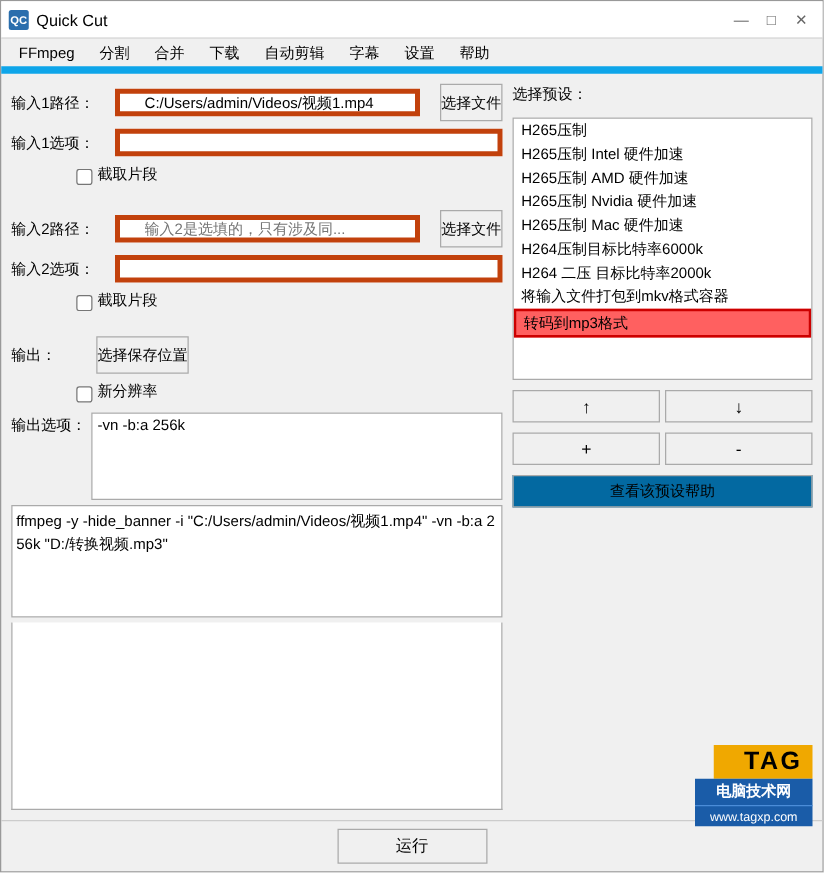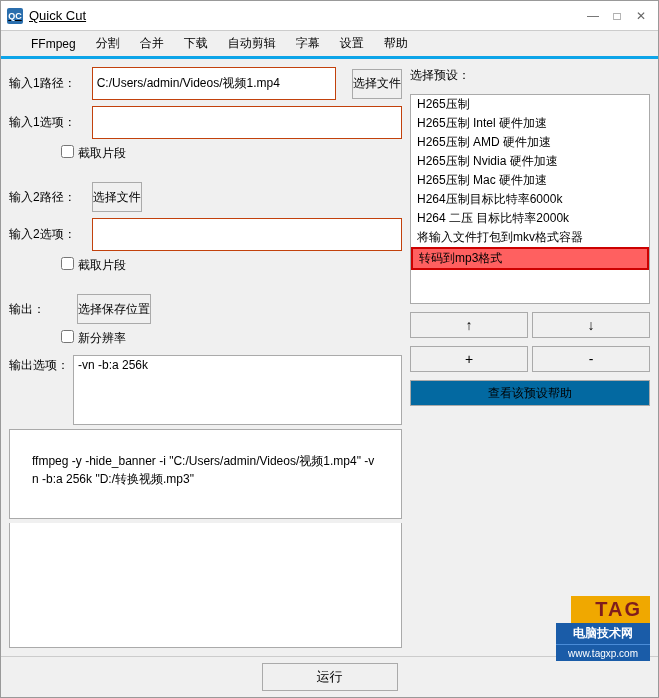--- a/index.html
+++ b/index.html
@@ -24,23 +24,22 @@
       height: 30px;
       display: flex;
       align-items: center;
       justify-content: space-between;
       padding: 0 6px;
       border-bottom: 1px solid #ccc;
       user-select: none;
     }
     .title-bar-left {
       display: flex;
-      align-items: center;
+      align-items: flex-end;
       gap: 6px;
-      text-decoration: underline;
     }
     .app-icon {
       width: 16px;
       height: 16px;
       background: #2a6ead;
       border-radius: 2px;
       display: flex;
       align-items: center;
       justify-content: center;
       color: white;
@@ -66,22 +65,22 @@
       justify-content: center;
       font-size: 12px;
       color: #666;
     }
 
     .menu-bar {
       background: #f0f0f0;
       height: 28px;
       display: flex;
       align-items: center;
-      border-bottom: 3px solid #0ea5e9;
-      padding: 0 20px;
+      border-bottom: 6px solid #0ea5e9;
+      padding: 0 4px;
     }
     .menu-item {
       padding: 4px 10px;
       cursor: pointer;
       color: #000;
       font-size: 12px;
       border-radius: 2px;
     }
 
     .main-content {
@@ -113,41 +112,41 @@
       margin-bottom: 2px;
     }
     .form-label {
       white-space: nowrap;
       color: #000;
       font-size: 12px;
       min-width: 52px;
     }
     .form-input {
       flex: 1;
-      height: 33px;
-      border: 1px solid #c2410c;
+      height: 22px;
+      border: 4px solid #c2410c;
       background: white;
-      padding: 0 4px;
+      padding: 0 20px;
       font-size: 12px;
       font-family: inherit;
     }
     .btn {
       height: 30px;
       padding: 0 0;
       border: 1px solid #aaa;
       background: #f0f0f0;
       cursor: pointer;
       font-size: 12px;
       font-family: inherit;
       white-space: nowrap;
     }
 
     .checkbox-row {
       display: flex;
-      align-items: flex-start;
+      align-items: flex-end;
       gap: 4px;
       margin-left: 52px;
       margin-bottom: 4px;
     }
     .checkbox-row input[type="checkbox"] {
       margin: 0;
     }
 
     .section-separator {
       height: 8px;
@@ -175,21 +174,21 @@
       resize: none;
     }
 
     .bottom-bar {
       padding: 6px 8px;
       border-top: 1px solid #ccc;
       display: flex;
       justify-content: center;
     }
     .run-btn {
-      width: 136px;
+      width: 120px;
       height: 28px;
       border: 1px solid #aaa;
       background: #f0f0f0;
       cursor: pointer;
       font-size: 13px;
       font-family: inherit;
     }
 
     
     .preset-label {
@@ -259,21 +258,21 @@
       background: #f0f0f0;
     }
     .preset-list-container::-webkit-scrollbar-thumb {
       background: #c0c0c0;
       border: 1px solid #aaa;
     }
 
     .command-area {
       background: white;
       border: 1px solid #aaa;
-      padding: 22px;
+      padding: 3px;
       font-size: 12px;
       color: #000;
       height: 90px;
       word-break: break-all;
       line-height: 1.5;
       overflow-y: auto;
       flex-shrink: 0;
     }
   </style>
 </head>
@@ -323,20 +322,21 @@
 
       <div class="checkbox-row">
         <input type="checkbox" style="">
         <span>截取片段</span>
       </div>
 
       <div class="section-separator"></div>
 
       <div class="form-row">
         <span class="form-label">输入2路径：</span>
+        <input class="form-input" type="text" placeholder="输入2是选填的，只有涉及同..." style="">
         <button class="btn">选择文件</button>
       </div>
 
       <div class="form-row">
         <span class="form-label">输入2选项：</span>
         <input class="form-input" type="text" style="">
       </div>
 
       <div class="checkbox-row">
         <input type="checkbox" style="">
@@ -394,21 +394,21 @@
       <button class="help-btn">查看该预设帮助</button>
     </div>
   </div>
 
   <div class="bottom-bar">
     <button class="run-btn">运行</button>
   </div>
 
   <div style="position:absolute; bottom:36px; right:8px; display:flex; flex-direction:column; align-items:flex-end; z-index:20;">
     <div style="display:flex; align-items:center; background:#f0a800; padding:2px 8px;">
-      <span style="color:#7f1d1d; font-size:20px; font-weight:bold; letter-spacing:2px;margin-left:16px;">TAG</span>
+      <span style="color:#000000; font-size:20px; font-weight:bold; letter-spacing:2px;margin-left:16px;">TAG</span>
     </div>
     <div style="background:#1a5ca8; padding:2px 8px; text-align:center; width:100%;">
       <span style="color:white; font-size:12px; font-weight:bold;">电脑技术网</span>
     </div>
     <div style="background:#1a5ca8; padding:1px 12px; text-align:center; width:100%; border-top:1px solid #4a8cd8;">
       <span style="color:white; font-size:10px;">www.tagxp.com</span>
     </div>
   </div>
 </div>
 

